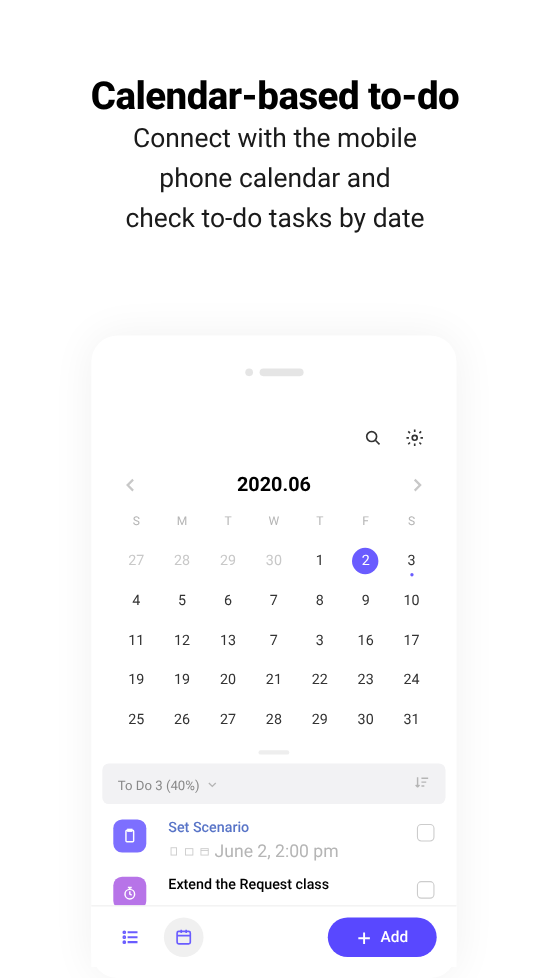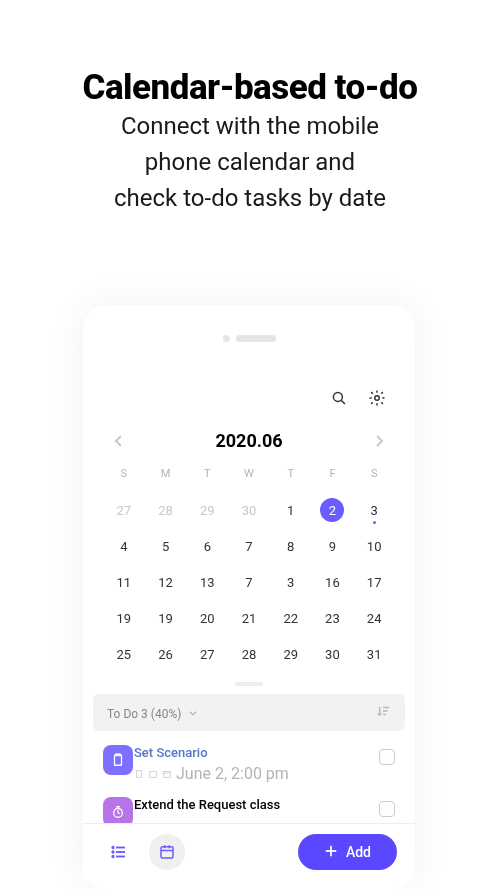--- a/index.html
+++ b/index.html
@@ -121,21 +121,21 @@
       align-items: flex-end;
       font-size: 12px;
       color: #888;
       cursor: pointer;
     }
     .filter-bar .chev-down { margin-left: 4px; }
     .todo {
       display: flex;
       align-items: flex-start;
       padding: 14px 20px 0;
-      gap: 1px;
+      gap: 20px;
     }
     .todo-icon {
       width: 30px;
       height: 30px;
       border-radius: 8px;
       display: flex;
       align-items: center;
       justify-content: center;
       flex-shrink: 0;
     }
@@ -190,21 +190,21 @@
     .nav-icon svg { width: 18px; height: 18px; }
     .add-btn {
       margin-left: auto;
       background: #5948ff;
       color: #fff;
       border-radius: 22px;
       padding: 10px 26px;
       font-size: 14px;
       font-weight: 500;
       display: flex;
-      align-items: flex-start;
+      align-items: flex-end;
       gap: 8px;
       cursor: pointer;
     }
     .sort-icon svg { width: 14px; height: 14px; color: #b5b5b5; }
   </style>
 </head>
 <body>
 
 <div class="hero-title">Calendar-based to-do</div>
 <div class="hero-subtitle">

